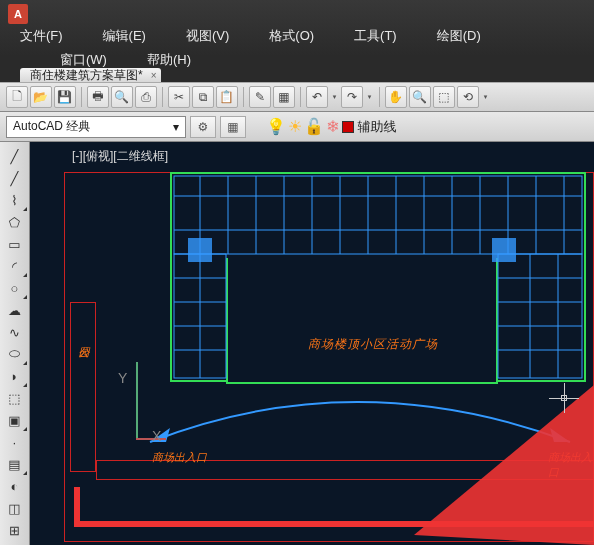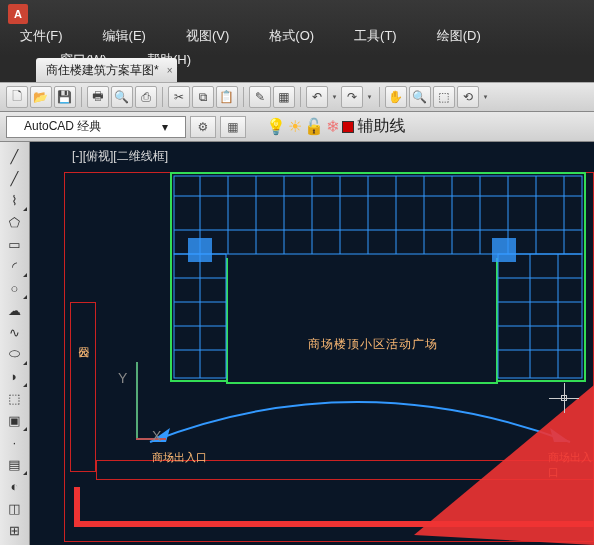--- a/index.html
+++ b/index.html
@@ -7,31 +7,31 @@
 
 
 .menubar { background: linear-gradient(#383838, #2a2a2a); height: 56px; padding: 4px 8px; display: flex; flex-wrap: wrap; align-items: center; gap: 0; }
 .app-icon { width: 20px; height: 20px; background: #c43; border-radius: 2px; margin-right: 12px; display: flex; align-items: center; justify-content: center; font-size: 11px; font-weight: bold; color: #fff; }
 .menu-row { display: flex; gap: 16px; width: 100%; }
 .menu-row:first-child { padding-left: 40px; }
 .menu-item { color: #e8e8e8; font-size: 13px; padding: 3px 12px; cursor: pointer; white-space: nowrap; }
 
 
 .tabbar { background: #2a2a2a; height: 26px; display: flex; align-items: flex-end; padding-left: 20px; }
-.tab { background: linear-gradient(#f5f5f5, #d8d8d8); height: 24px; padding: 2px 18px 2px 10px; font-size: 12px; color: #222; border-radius: 3px 3px 0 0; position: relative; display: flex; align-items: center; margin-left: 16px; }
+.tab { background: linear-gradient(#f5f5f5, #d8d8d8); height: 14px; padding: 2px 18px 2px 10px; font-size: 12px; color: #222; border-radius: 3px 3px 0 0; position: relative; display: flex; align-items: center; }
 .tab-close { position: absolute; right: 4px; font-size: 10px; color: #666; }
 
 
 .toolbar { background: linear-gradient(#e8e8e8, #d0d0d0); border-top: 1px solid #aaa; border-bottom: 1px solid #888; height: 30px; display: flex; align-items: center; padding: 0 6px; gap: 2px; }
 .toolbar2 { background: linear-gradient(#e8e8e8, #d0d0d0); border-bottom: 1px solid #888; height: 30px; display: flex; align-items: center; padding: 0 6px; gap: 4px; }
 .tool-btn { width: 22px; height: 22px; background: linear-gradient(#f8f8f8, #e0e0e0); border: 1px solid #aaa; border-radius: 2px; display: flex; align-items: center; justify-content: center; font-size: 12px; color: #444; cursor: pointer; }
 .tool-sep { width: 1px; height: 20px; background: #aaa; margin: 0 3px; }
 .tool-dd { width: 9px; height: 22px; display: flex; align-items: center; justify-content: center; font-size: 7px; color: #555; }
 
-.workspace-sel { height: 22px; width: 180px; background: #fff; border: 1px solid #888; padding: 2px 17px; font-size: 12px; color: #222; display: flex; align-items: center; justify-content: space-between; }
+.workspace-sel { height: 22px; width: 180px; background: #fff; border: 1px solid #888; padding: 2px 6px; font-size: 12px; color: #222; display: flex; align-items: center; justify-content: space-between; }
 .ws-btn { width: 26px; height: 22px; border: 1px solid #aaa; background: linear-gradient(#f8f8f8, #e0e0e0); display: flex; align-items: center; justify-content: center; font-size: 12px; color: #555; }
 
 .layer-row { display: flex; align-items: center; gap: 2px; }
 .color-sw { width: 12px; height: 12px; background: #c00; border: 1px solid #333; }
 
 
 .main { display: flex; height: 403px; }
 .left-toolbar { width: 30px; background: linear-gradient(90deg, #e8e8e8, #d0d0d0); border-right: 1px solid #888; display: flex; flex-direction: column; align-items: center; padding-top: 4px; gap: 2px; }
 .lt-btn { width: 22px; height: 20px; display: flex; align-items: center; justify-content: center; font-size: 13px; color: #333; cursor: pointer; position: relative; }
 .lt-arrow { position: absolute; right: -1px; bottom: -1px; width: 0; height: 0; border-left: 4px solid transparent; border-bottom: 4px solid #333; }
@@ -41,21 +41,21 @@
 
 
 .vp-label { position: absolute; left: 42px; top: 6px; font-size: 12px; color: #ddd; }
 .axis-y { position: absolute; left: 88px; top: 228px; font-size: 14px; color: #888; }
 .axis-x { position: absolute; left: 122px; top: 286px; font-size: 14px; color: #888; }
 .axis-line-v { position: absolute; left: 106px; top: 220px; width: 2px; height: 78px; background: #5a7; }
 .axis-line-h { position: absolute; left: 106px; top: 296px; width: 30px; height: 2px; background: #b55; }
 
 .red-border { position: absolute; border: 2px solid #c22; }
 
-.txt-cyan { position: absolute; color: #fdba74; font-size: 11px; }
+.txt-cyan { position: absolute; color: #f97316; font-size: 11px; font-style: italic; }
 .txt-plaza { left: 278px; top: 194px; font-size: 12px; letter-spacing: 1px; }
 .txt-park { left: 46px; top: 196px; writing-mode: vertical-rl; font-size: 11px; }
 .txt-ent-l { left: 122px; top: 308px; }
 .txt-ent-r { left: 518px; top: 308px; }
 .red-thick { position: absolute; left: 44px; bottom: 18px; right: 0; height: 6px; background: #e33; }
 .red-thick-v { position: absolute; left: 44px; bottom: 18px; width: 6px; height: 40px; background: #e33; }
 
 .cursor-cross { position: absolute; right: 30px; top: 256px; }
 .cursor-cross .ch { position: absolute; width: 30px; height: 1px; background: #ccc; left: -15px; }
 .cursor-cross .cv { position: absolute; height: 30px; width: 1px; background: #ccc; top: -15px; }
@@ -122,21 +122,21 @@
   </div>
   <div class="ws-btn">⚙</div>
   <div class="ws-btn">▦</div>
   <div style="width:12px"></div>
   <div class="layer-row">
     <span style="color:#fb3">💡</span>
     <span style="color:#fb3">☀</span>
     <span style="color:#39d">🔓</span>
     <span style="color:#e77">❄</span>
     <span class="color-sw"></span>
-    <span style="color:#222;font-size:16px;margin-left:2px">辅助线</span>
+    <span style="color:#222;font-size:13px;margin-left:2px">辅助线</span>
   </div>
 </div>
 
 <div class="main">
   <div class="left-toolbar">
     <div class="lt-btn">╱</div>
     <div class="lt-btn">╱</div>
     <div class="lt-btn">⌇<span class="lt-arrow"></span></div>
     <div class="lt-btn">⬠</div>
     <div class="lt-btn">▭</div>

